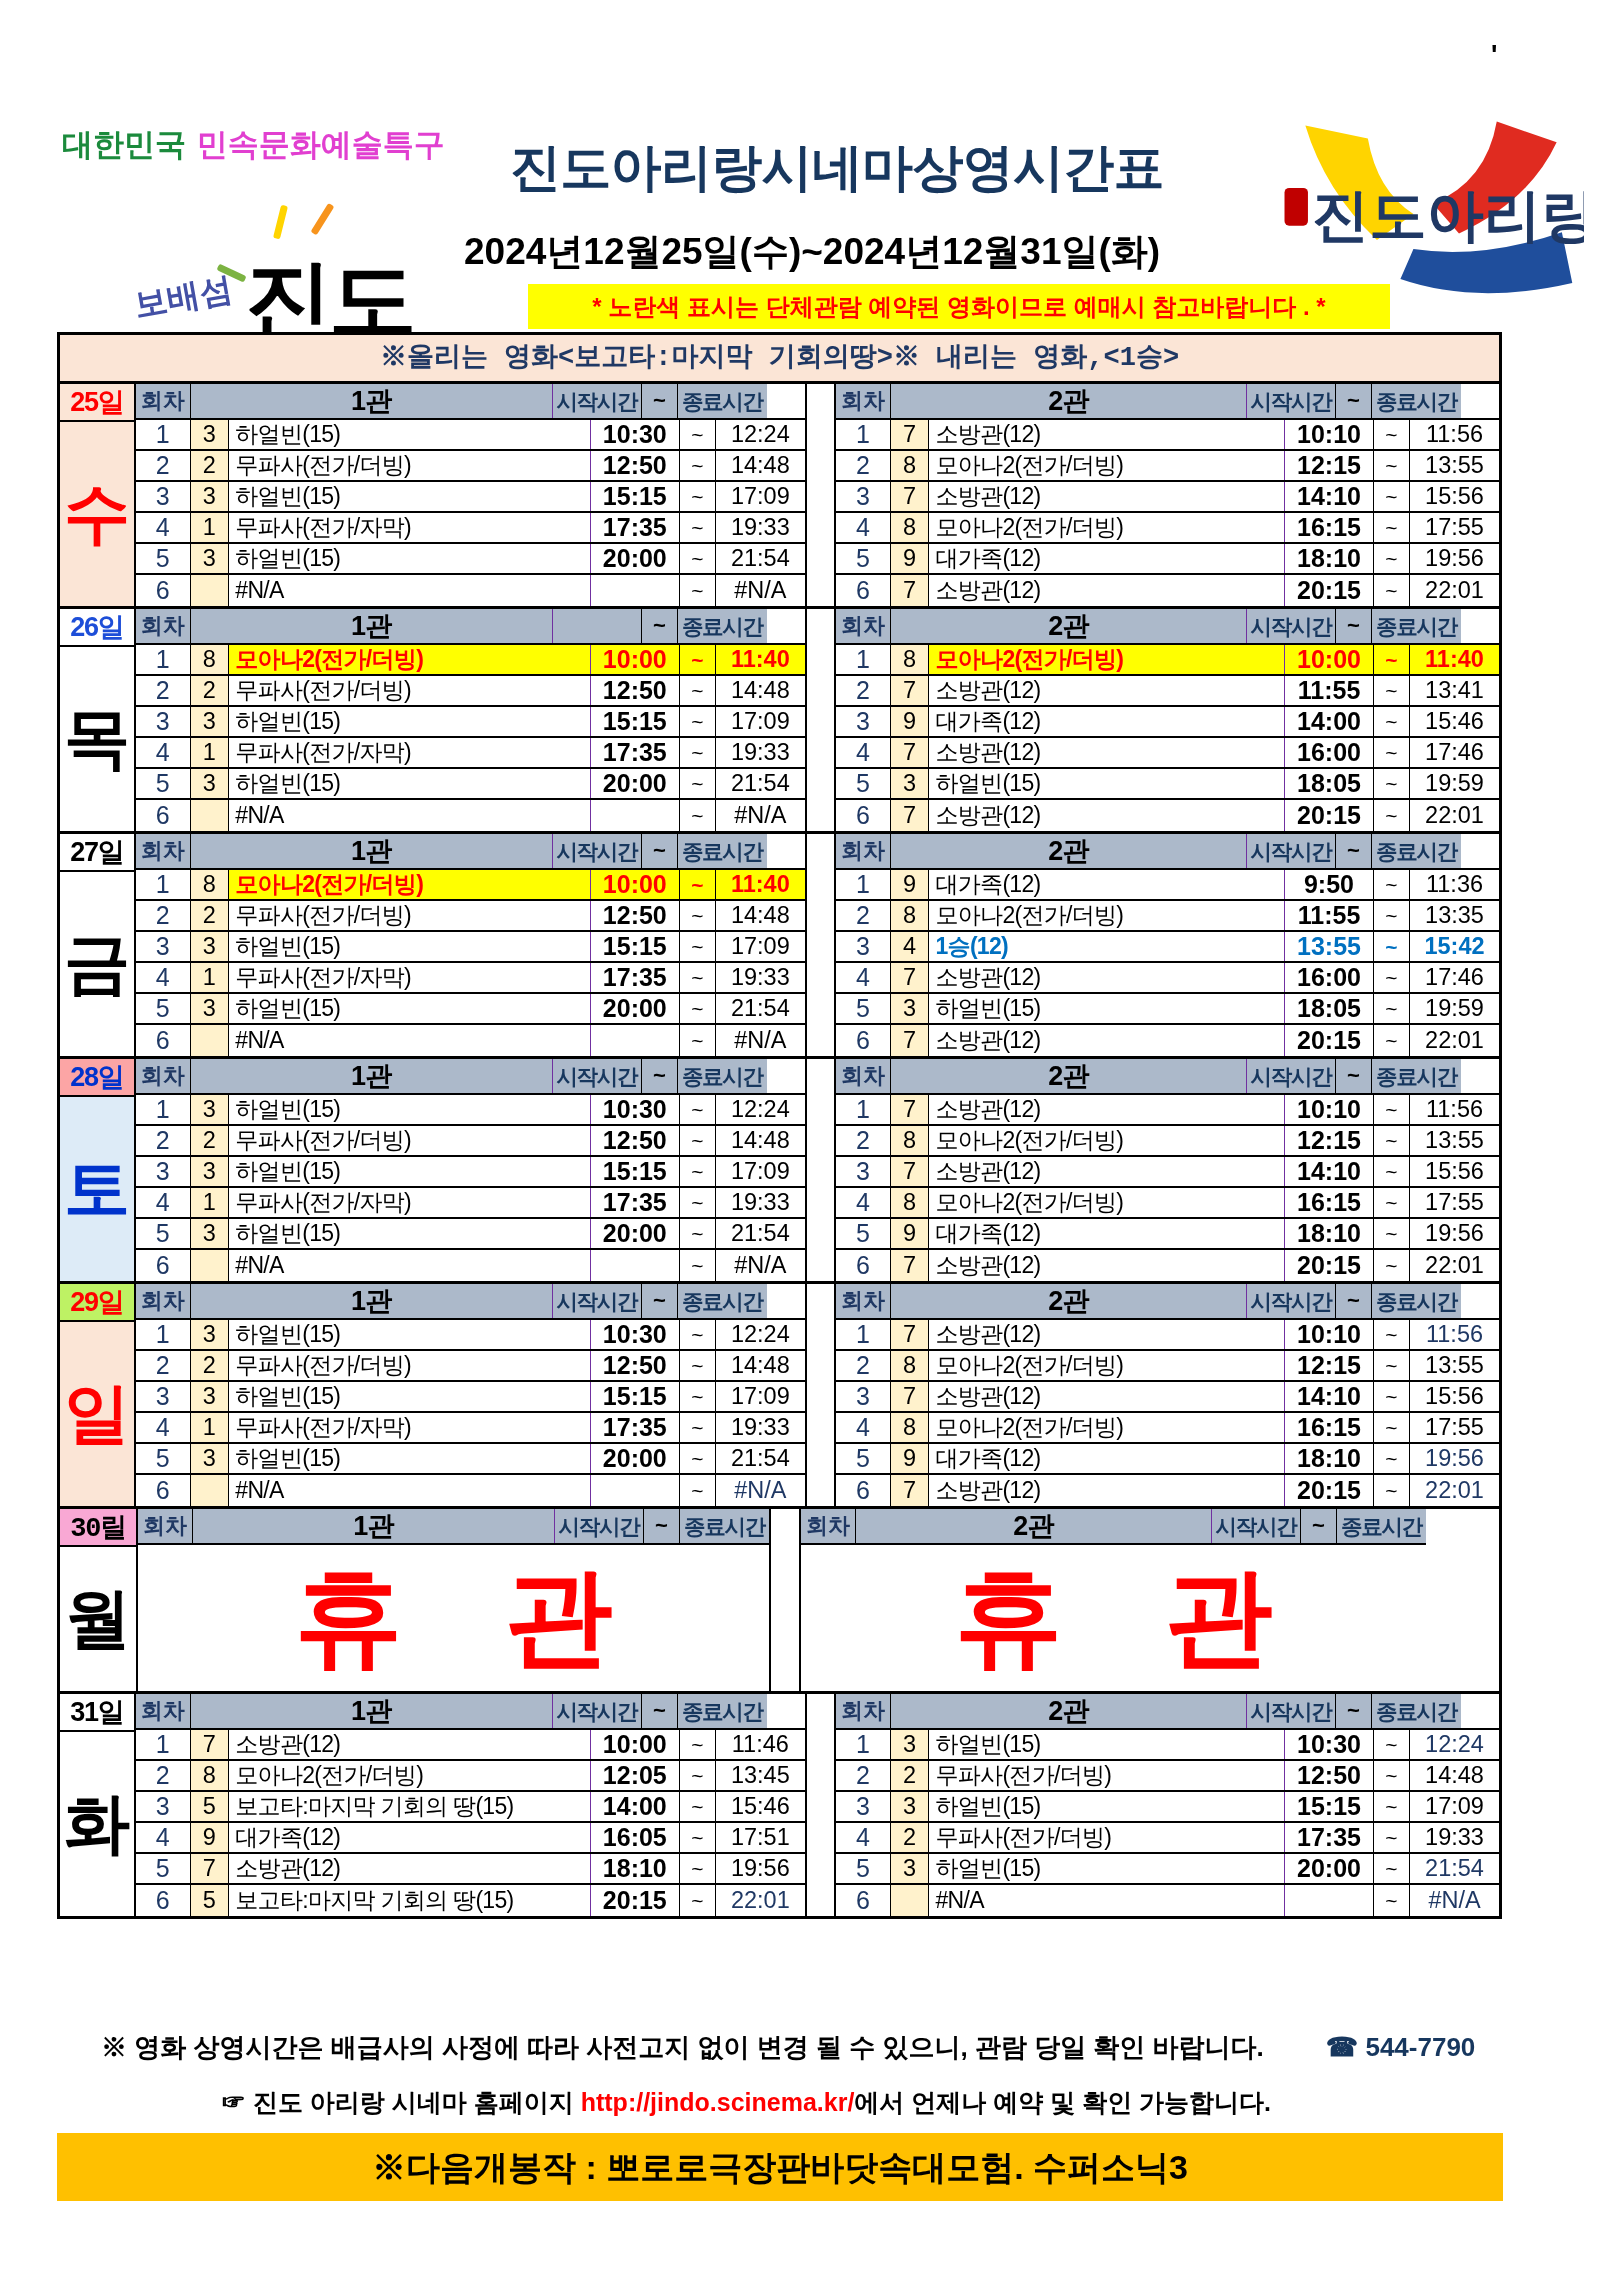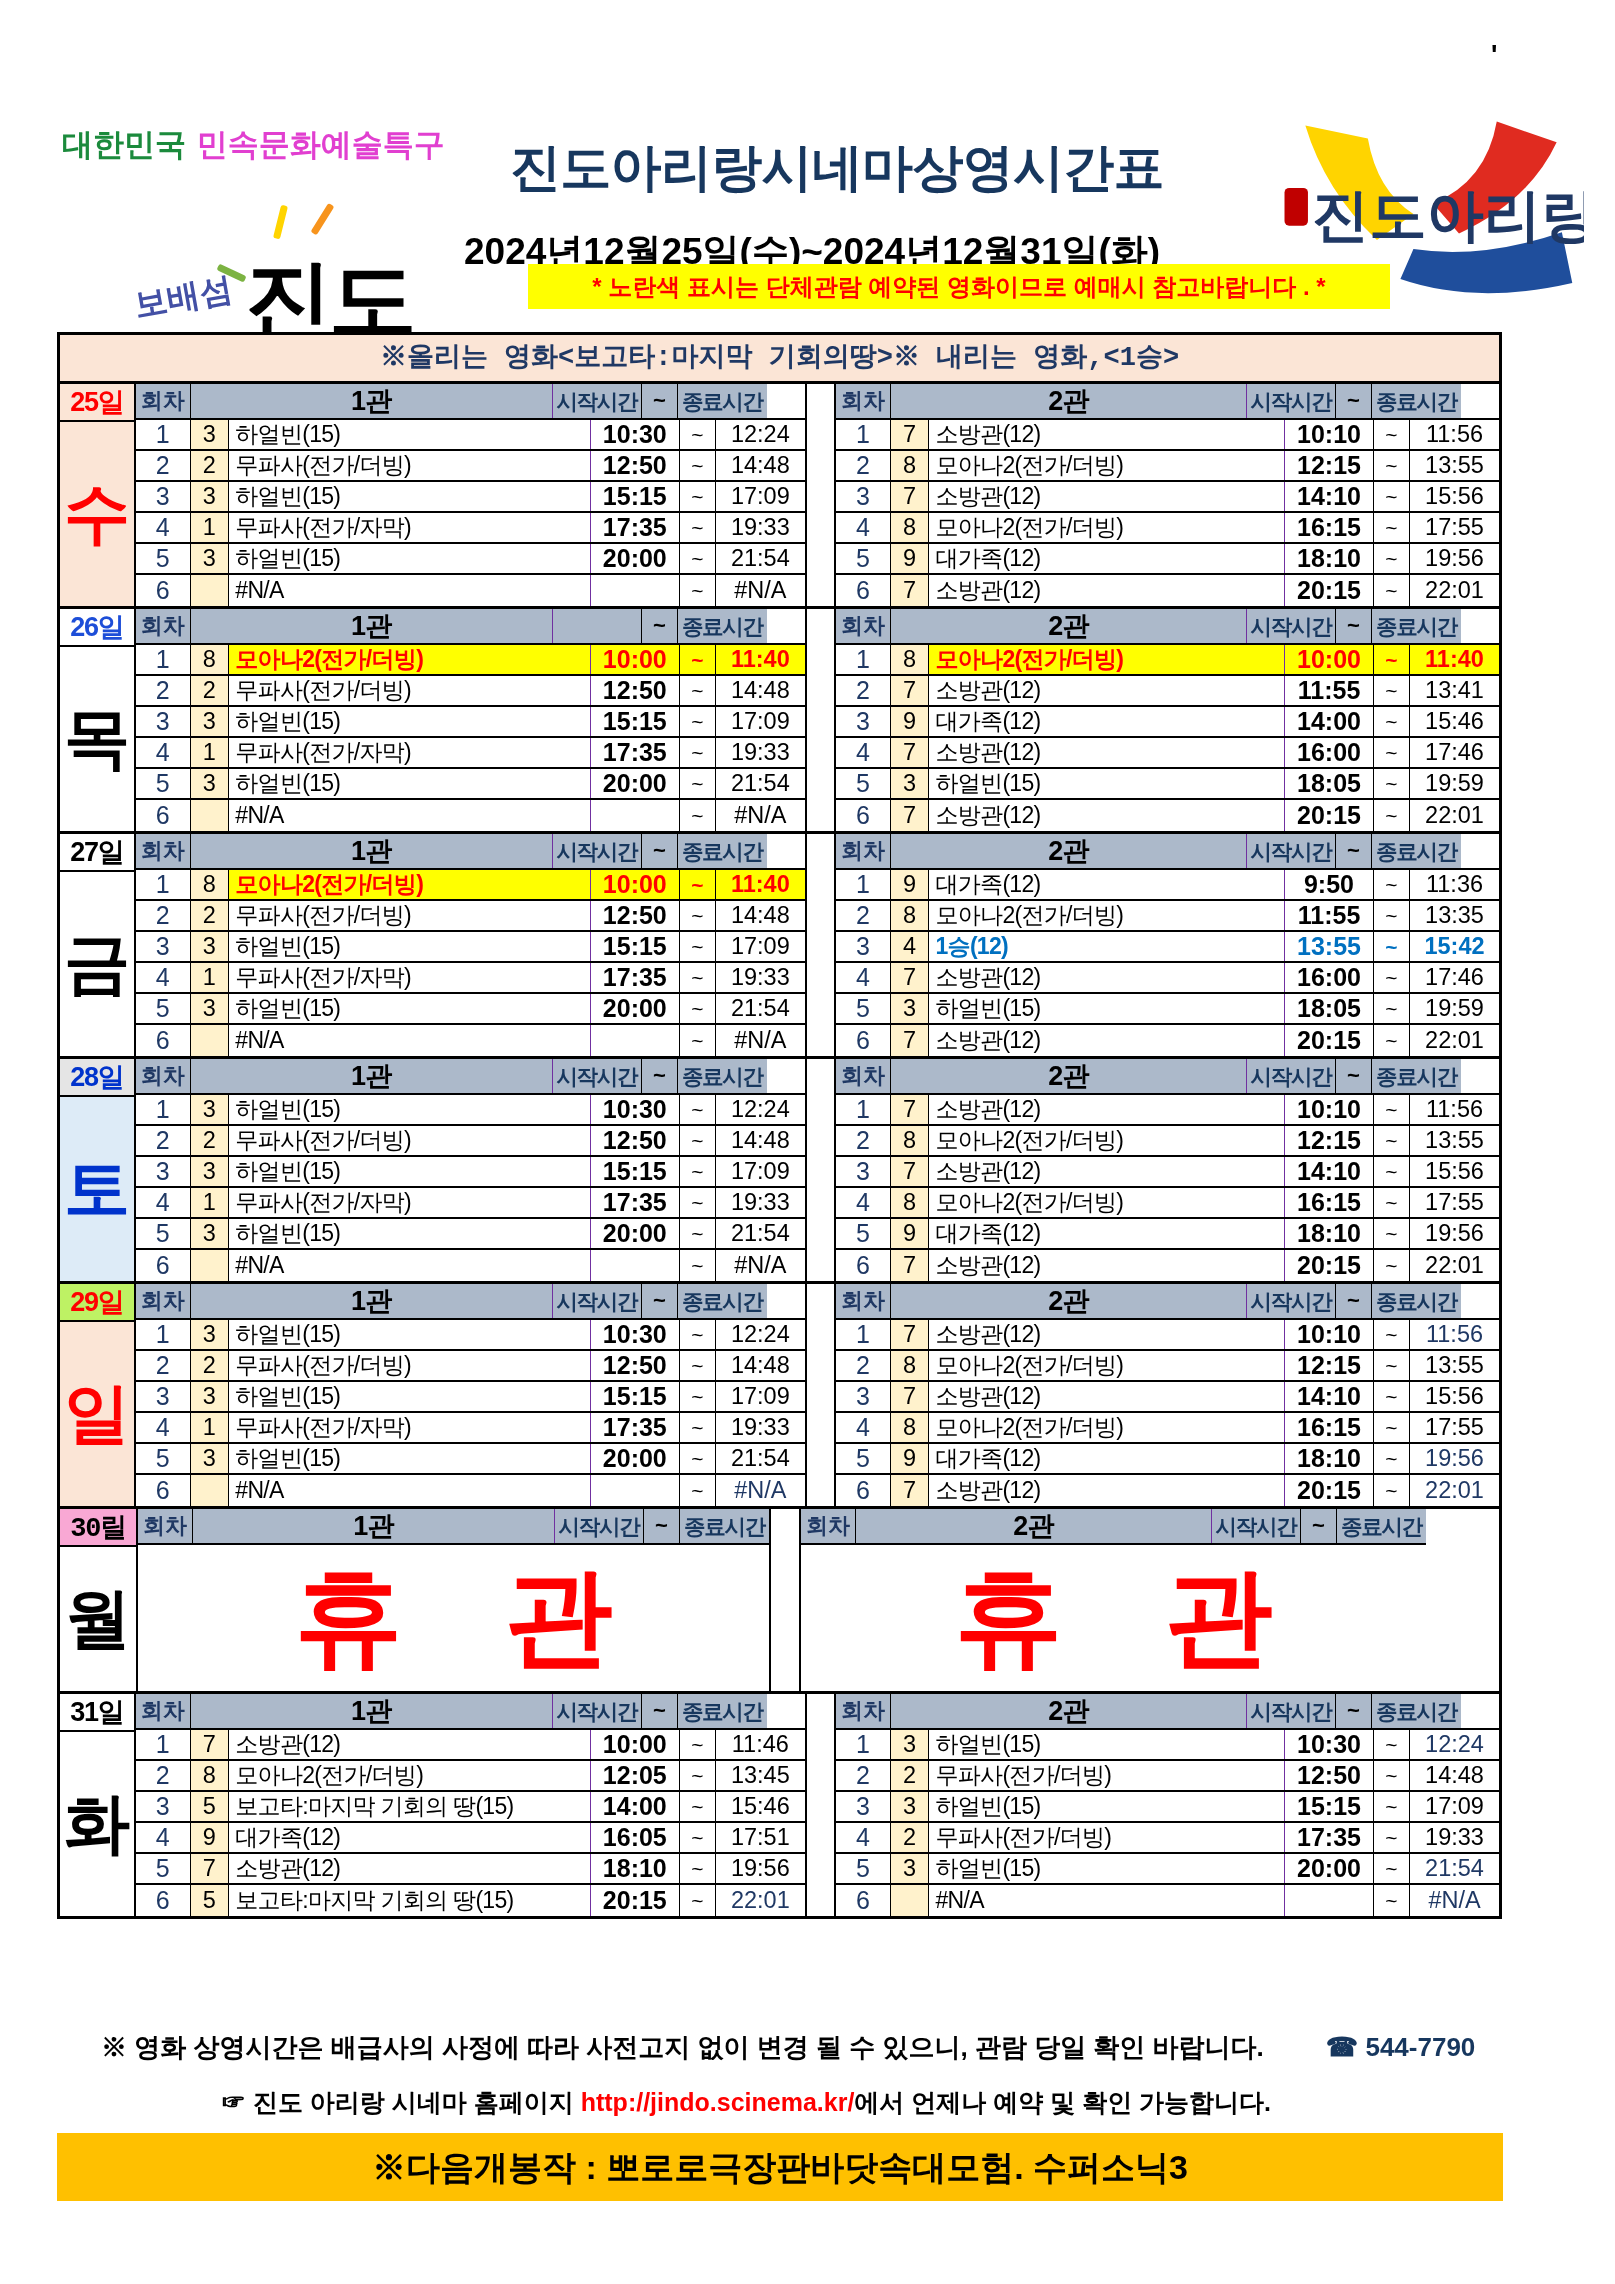--- a/index.html
+++ b/index.html
@@ -13,21 +13,21 @@
   .spark{position:absolute;border-radius:2.6px;}
   .spark.s1{left:215px;top:81px;width:6.5px;height:34px;background:#FFD400;transform:rotate(14deg);}
   .spark.s2{left:257px;top:78px;width:6.5px;height:34px;background:#F7941D;transform:rotate(32deg);}
   .spark.s3{left:166px;top:134px;width:7.2px;height:30px;background:#7CB342;transform:rotate(-65deg);}
   .ll2{margin-top:75px;padding-left:72px;white-space:nowrap;}
   .bobae{display:inline-block;color:#4350a5;font-size:33px;font-weight:bold;font-family:"DejaVu Serif",serif;transform:rotate(-10deg);}
   .jindo-cal{display:inline-block;font-size:88px;font-weight:bold;font-family:"DejaVu Serif",serif;letter-spacing:-3.9px;margin-left:11.7px;vertical-align:-22px;}
 
   .page-title{position:absolute;left:510px;top:134px;font-size:51px;font-weight:bold;color:#17375E;letter-spacing:-0.7px;white-space:nowrap;}
   .date-range{position:absolute;left:464px;top:227px;font-size:37px;font-weight:bold;color:#000;white-space:nowrap;}
-  .yellow-note{position:absolute;left:528px;top:264px;width:862px;background:#FFFF00;color:#FF0000;font-weight:bold;font-size:24px;text-align:center;padding:6.5px 0;}
+  .yellow-note{position:absolute;left:528px;top:284px;width:862px;background:#FFFF00;color:#FF0000;font-weight:bold;font-size:24px;text-align:center;padding:6.5px 0;}
   .stray{position:absolute;left:1491px;top:40px;font-size:27px;font-weight:bold;color:#000;}
   .logo-right{position:absolute;left:1278px;top:111px;width:306px;height:202px;}
 
   
   .main{position:absolute;left:57px;top:332px;width:1439px;border:3.9px solid #000;box-sizing:content-box;}
   .peach-banner{height:46px;line-height:46px;background:#FBE5D6;color:#1F3864;font-weight:bold;font-size:27px;text-align:center;border-bottom:3.3px solid #000;font-family:Liberation Mono, monospace;}
 
   .day-block{display:flex;border-bottom:3.3px solid #000;}
   .day-block.last{border-bottom:none;}
   .day-col{width:78px;display:flex;flex-direction:column;border-right:2px solid #000;box-sizing:border-box;}
@@ -461,21 +461,21 @@
               <div class="c c-code">7</div>
               <div class="c c-title">소방관(12)</div>
               <div class="c c-start">20:15</div>
               <div class="c c-tilde">~</div>
               <div class="c c-end">22:01</div>
             </div>
           </div>
         </div>
         <div class="day-block">
           <div class="day-col">
-            <div class="day-date" style="color: rgb(0, 51, 204); background: #e5e5e5;">28일</div>
+            <div class="day-date" style="color: rgb(0, 51, 204); background: #fca5a5;">28일</div>
             <div class="day-wd" style="color: rgb(0, 51, 204); background: rgb(221, 235, 247);">토</div>
           </div>
           <div class="table t1">
             <div class="hrow">
               <div class="c c-no h">회차</div>
               <div class="c c-title h">1관</div>
               <div class="c c-start h">시작시간</div>
               <div class="c c-tilde h">~</div>
               <div class="c c-end h">종료시간</div>
             </div>

